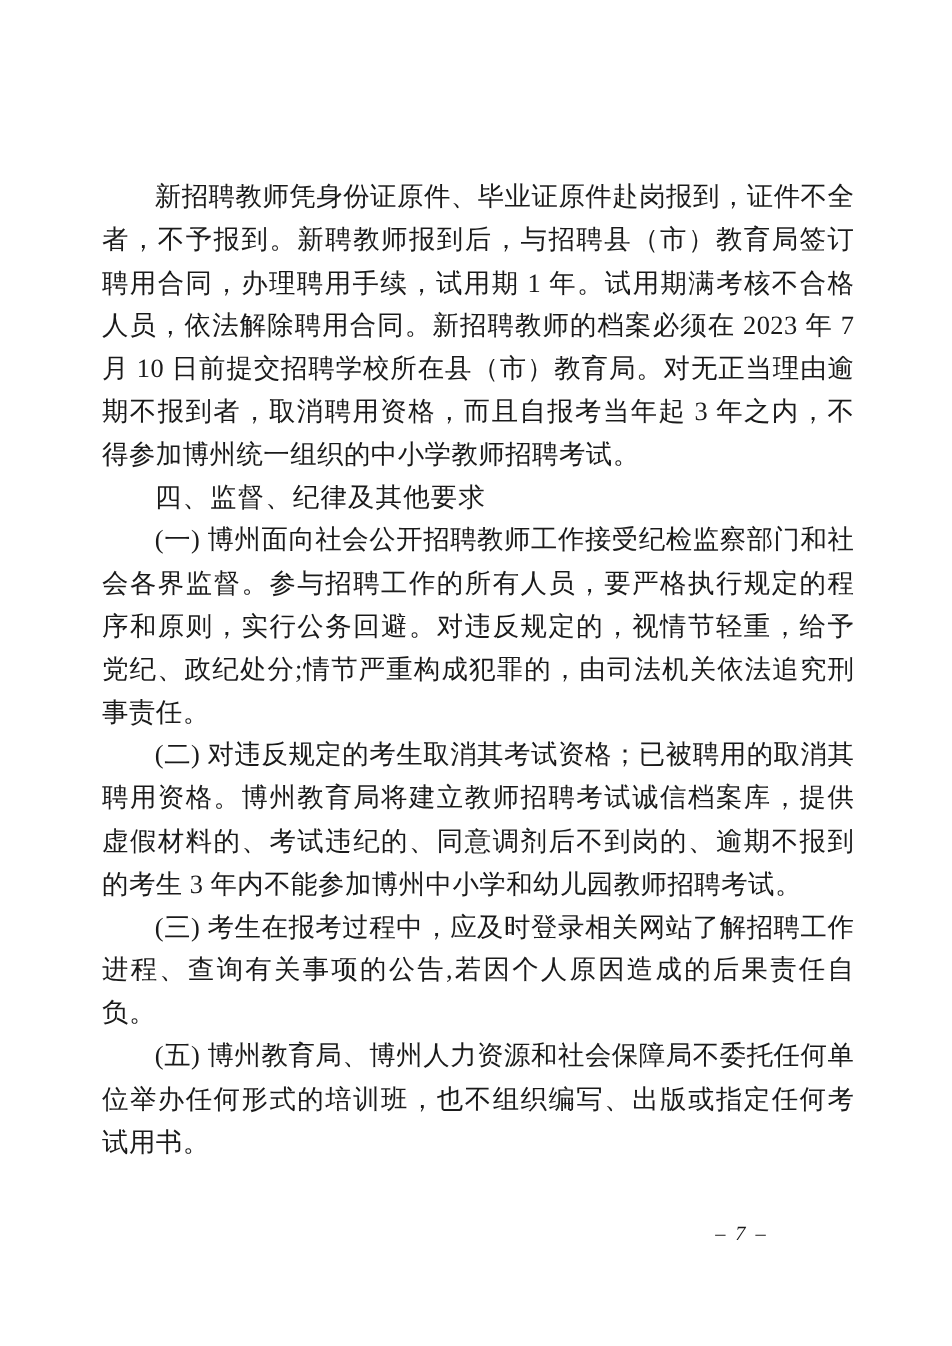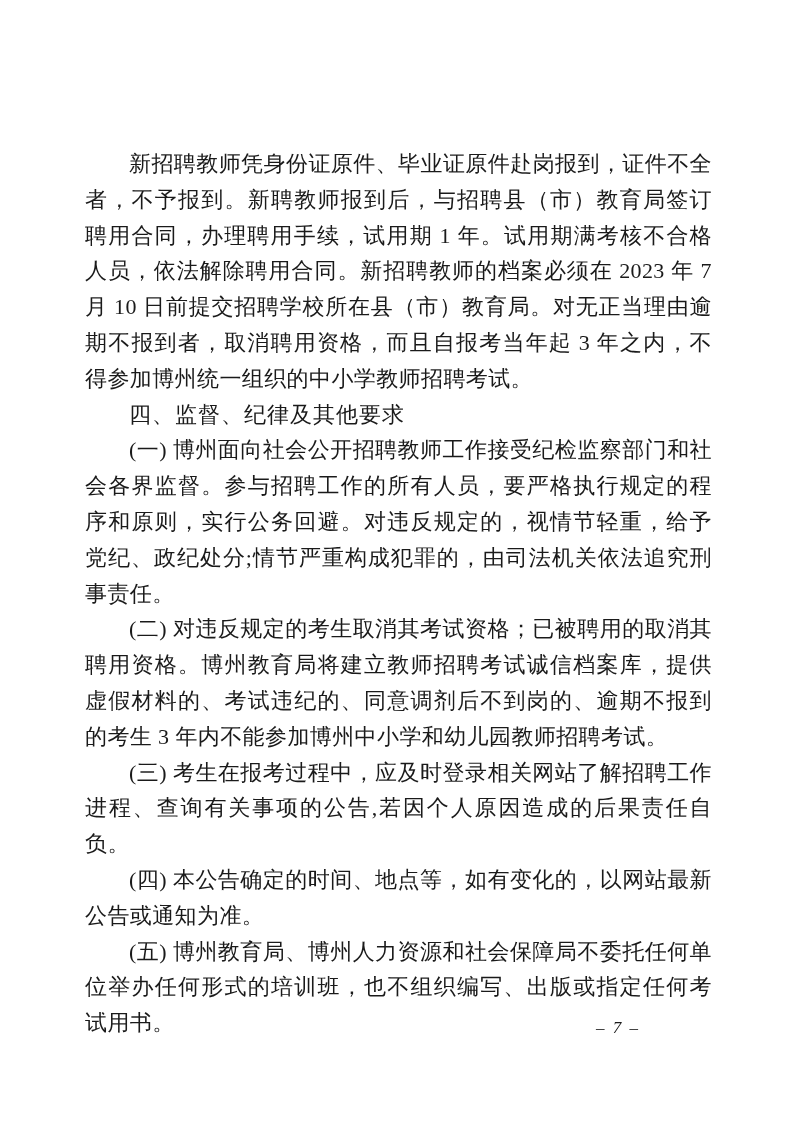--- a/index.html
+++ b/index.html
@@ -55,17 +55,16 @@
 </head>
 <body>
 
 <div class="page">
   <div class="content">
       <p class="body">新招聘教师凭身份证原件、毕业证原件赴岗报到，证件不全者，不予报到。新聘教师报到后，与招聘县（市）教育局签订聘用合同，办理聘用手续，试用期 1 年。试用期满考核不合格人员，依法解除聘用合同。新招聘教师的档案必须在 2023 年 7 月 10 日前提交招聘学校所在县（市）教育局。对无正当理由逾期不报到者，取消聘用资格，而且自报考当年起 3 年之内，不得参加博州统一组织的中小学教师招聘考试。</p>
       <p class="heading">四、监督、纪律及其他要求</p>
       <p class="body">(一) 博州面向社会公开招聘教师工作接受纪检监察部门和社会各界监督。参与招聘工作的所有人员，要严格执行规定的程序和原则，实行公务回避。对违反规定的，视情节轻重，给予党纪、政纪处分;情节严重构成犯罪的，由司法机关依法追究刑事责任。</p>
       <p class="body">(二) 对违反规定的考生取消其考试资格；已被聘用的取消其聘用资格。博州教育局将建立教师招聘考试诚信档案库，提供虚假材料的、考试违纪的、同意调剂后不到岗的、逾期不报到的考生 3 年内不能参加博州中小学和幼儿园教师招聘考试。</p>
       <p class="body">(三) 考生在报考过程中，应及时登录相关网站了解招聘工作进程、查询有关事项的公告,若因个人原因造成的后果责任自负。</p>
-      <p class="body">(四) 本公告确定的时间、地点等，如有变化的，以网站最新公告或通知为准。</p>
       <p class="body">(五) 博州教育局、博州人力资源和社会保障局不委托任何单位举办任何形式的培训班，也不组织编写、出版或指定任何考试用书。</p>
     </div>
   <div class="page-number">– 7 –</div>
 </div>
 
 </body></html>

